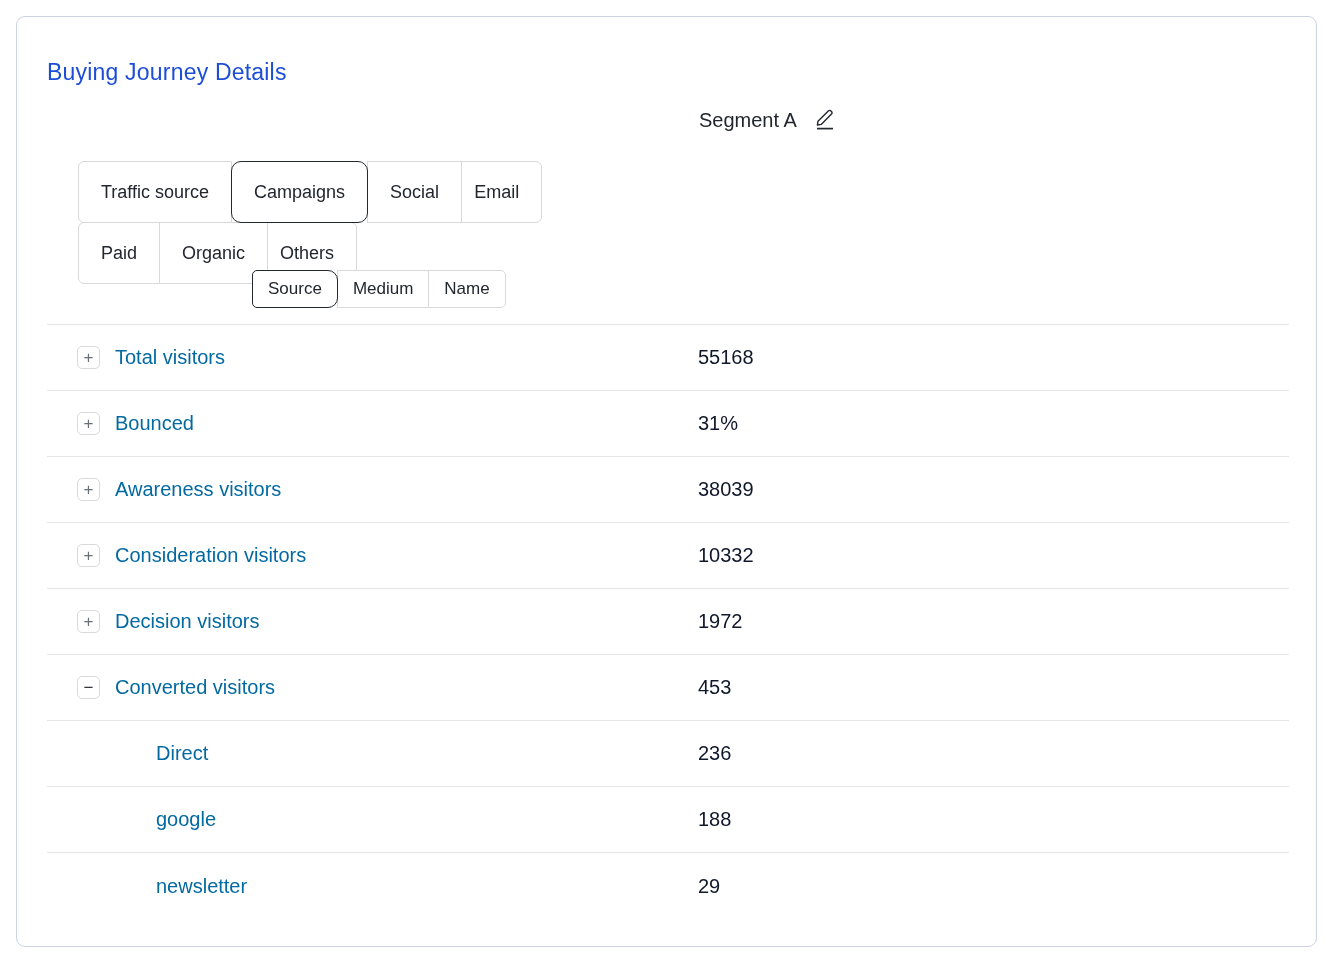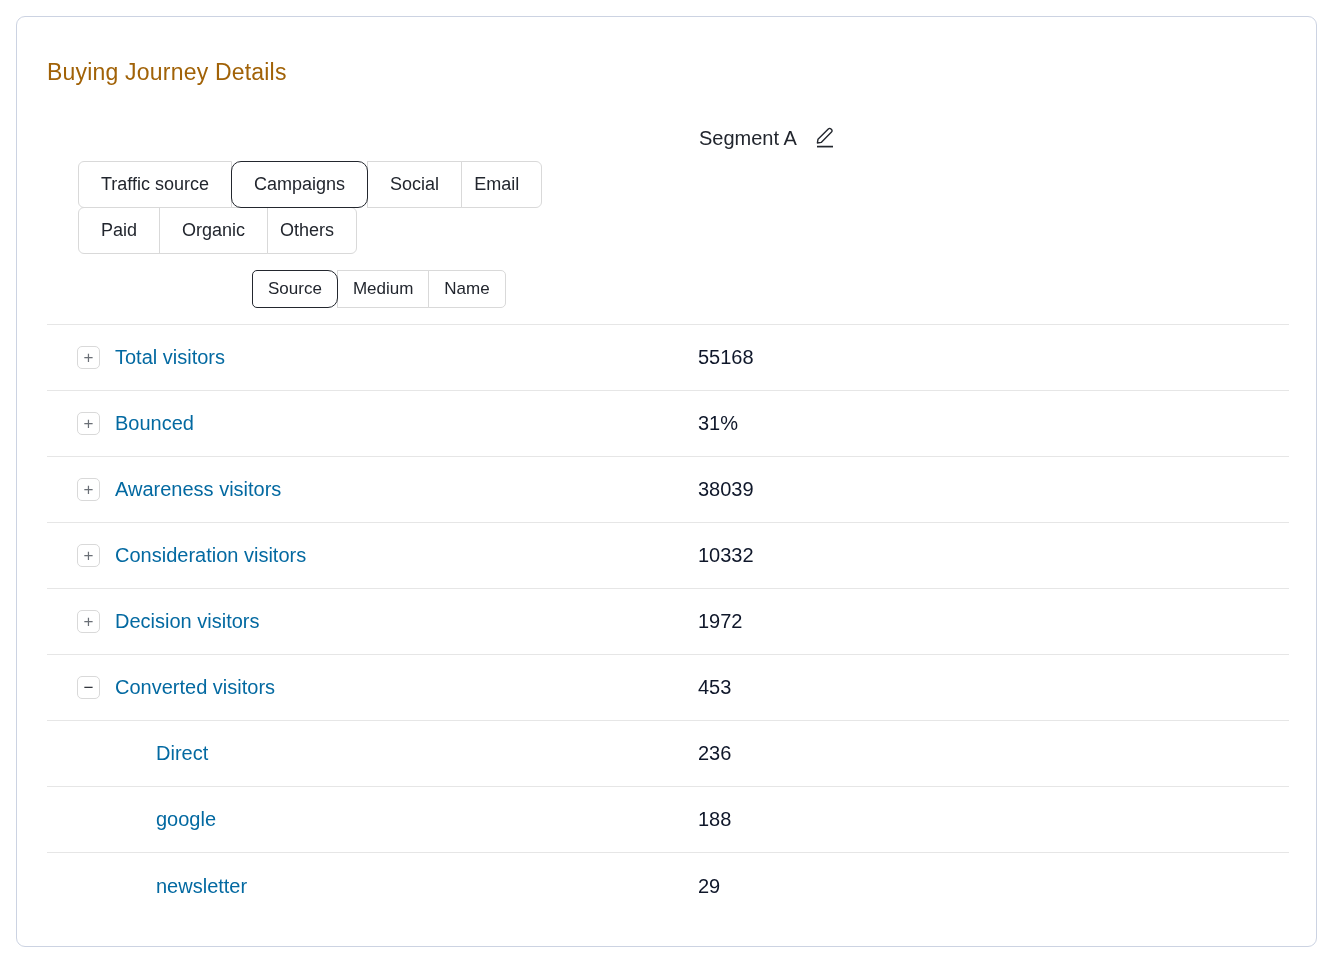--- a/index.html
+++ b/index.html
@@ -16,26 +16,26 @@
     width: 1301px; height: 931px;
     background: #ffffff;
     border: 1.5px solid #ccd3e2;
     border-radius: 9px;
   }
   .panel-title {
     position: absolute;
     left: 30px; top: 42px;
     font-size: 23px;
     font-weight: 500;
-    color: #a16207;
+    color: #1d4ed8;
     letter-spacing: 0.2px;
   }
   .segment-header {
     position: absolute;
-    left: 682px; top: 108px;
+    left: 682px; top: 90px;
     display: flex;
     align-items: center;
     gap: 17px;
     font-size: 20px;
     font-weight: 500;
   }
   .edit-btn {
     background: none; border: none; padding: 0;
     cursor: pointer;
     display: flex; align-items: center;
@@ -45,21 +45,21 @@
     position: absolute;
     left: 61px; top: 144px;
   }
   .tab-row { display: flex; }
   .tab-row.second { margin-top: -1px; }
   .tab-row.third {
     position: absolute;
     left: 235px; top: 253px;
   }
   .tab {
-    height: 47px;
+    height: 62px;
     border: 1px solid #d9d9d9;
     background: #fff;
     display: flex; align-items: center;
     padding: 0 22px;
     font-size: 18px;
     font-family: "Liberation Sans", sans-serif;
     color: #22262e;
     margin-left: -1px;
     position: relative;
     cursor: pointer;

